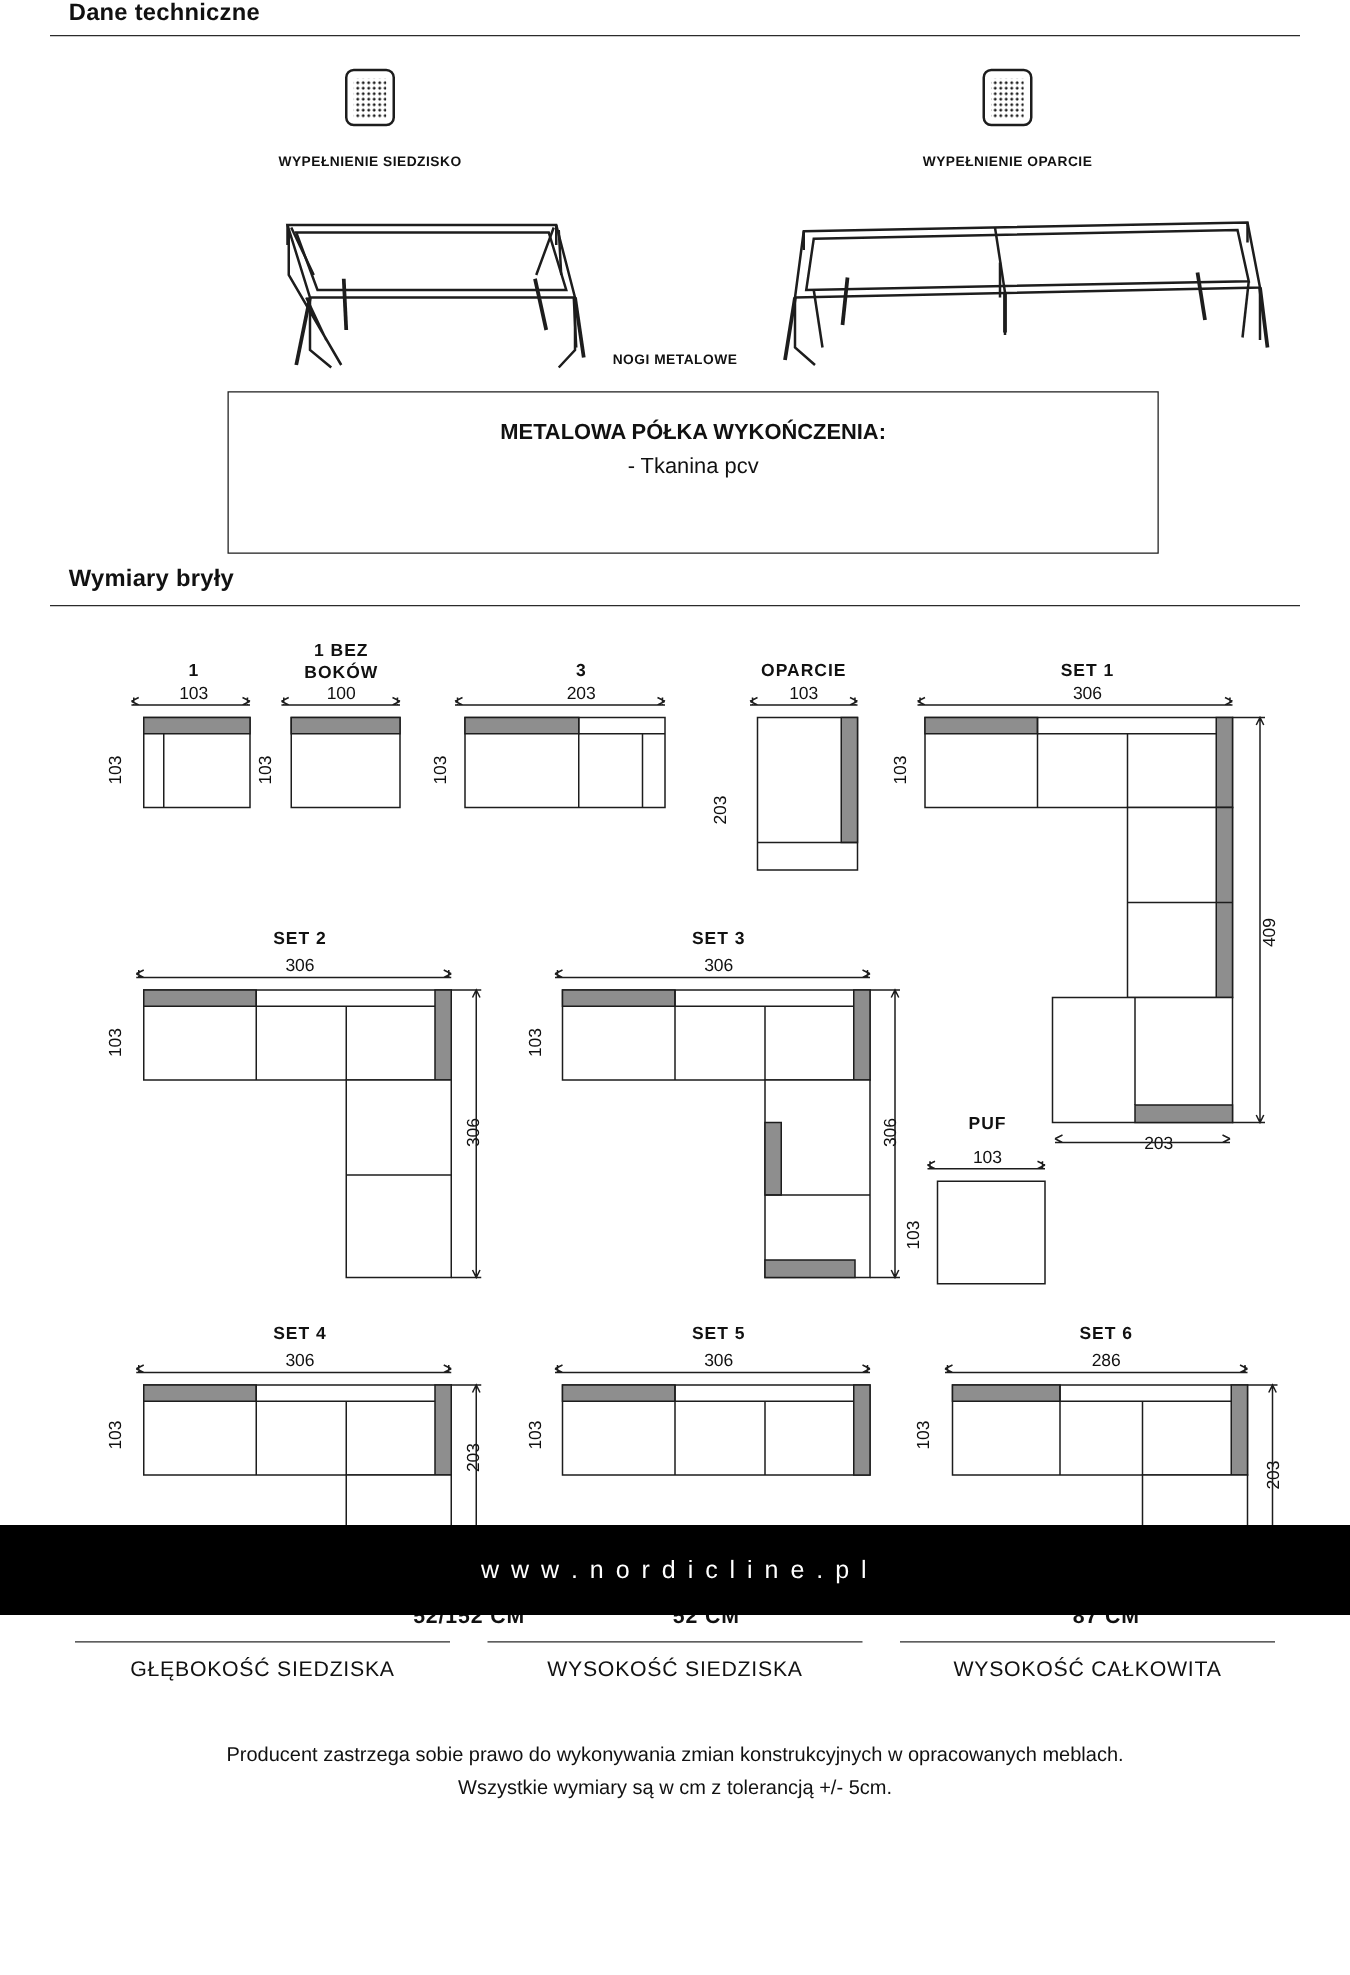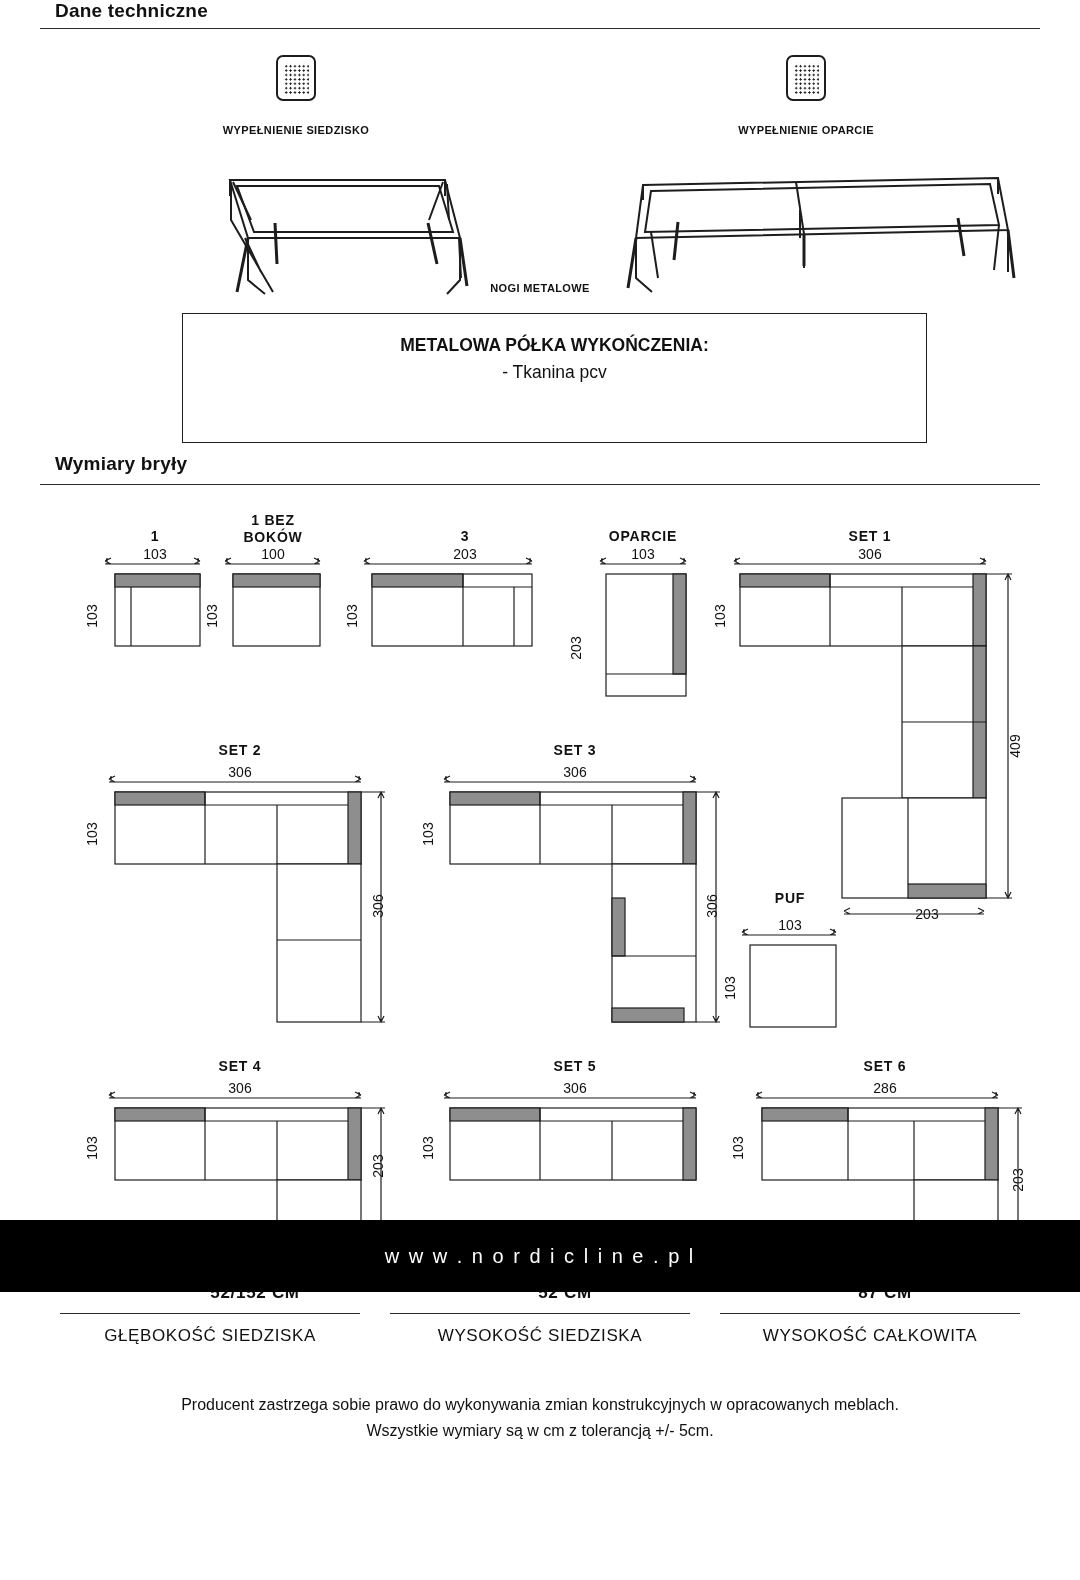--- a/index.html
+++ b/index.html
@@ -452,21 +452,21 @@
       <line x1="96" y1="35" x2="233" y2="35" stroke="#1d1d1d" stroke-width="1.2"></line>
       <rect x="162" y="94" width="84" height="82" fill="#fff" stroke="#1d1d1d" stroke-width="1.2"></rect>
       <g stroke="#1d1d1d" stroke-width="1.2" fill="none">
         <path d="M266,22 L266,176 M263,28 l3,-6 l3,6 M263,170 l3,6 l3,-6"></path>
         <path d="M246,22 L270,22 M246,176 L270,176"></path>
         <path d="M-12,22 L-12,94 M-15,28 l3,-6 l3,6 M-15,88 l3,6 l3,-6"></path>
       </g>
     </svg>
   </div>
 
-  <div class="spec-val" style="left:90px; top:1283px; width:330px;">52/152 CM</div>
+  <div class="spec-val" style="left:90px; top:1283px; width:330px;text-align:right;">52/152 CM</div>
   <div class="spec-val" style="left:400px; top:1283px; width:330px;">52 CM</div>
   <div class="spec-val" style="left:720px; top:1283px; width:330px;">87 CM</div>
 
   <div class="rule" style="left:60px; top:1313px; width:300px;"></div>
   <div class="rule" style="left:390px; top:1313px; width:300px;"></div>
   <div class="rule" style="left:720px; top:1313px; width:300px;"></div>
 
   <div class="spec-lab" style="left:60px; top:1326px; width:300px;">GŁĘBOKOŚĆ SIEDZISKA</div>
   <div class="spec-lab" style="left:390px; top:1326px; width:300px;">WYSOKOŚĆ SIEDZISKA</div>
   <div class="spec-lab" style="left:720px; top:1326px; width:300px;">WYSOKOŚĆ CAŁKOWITA</div>

